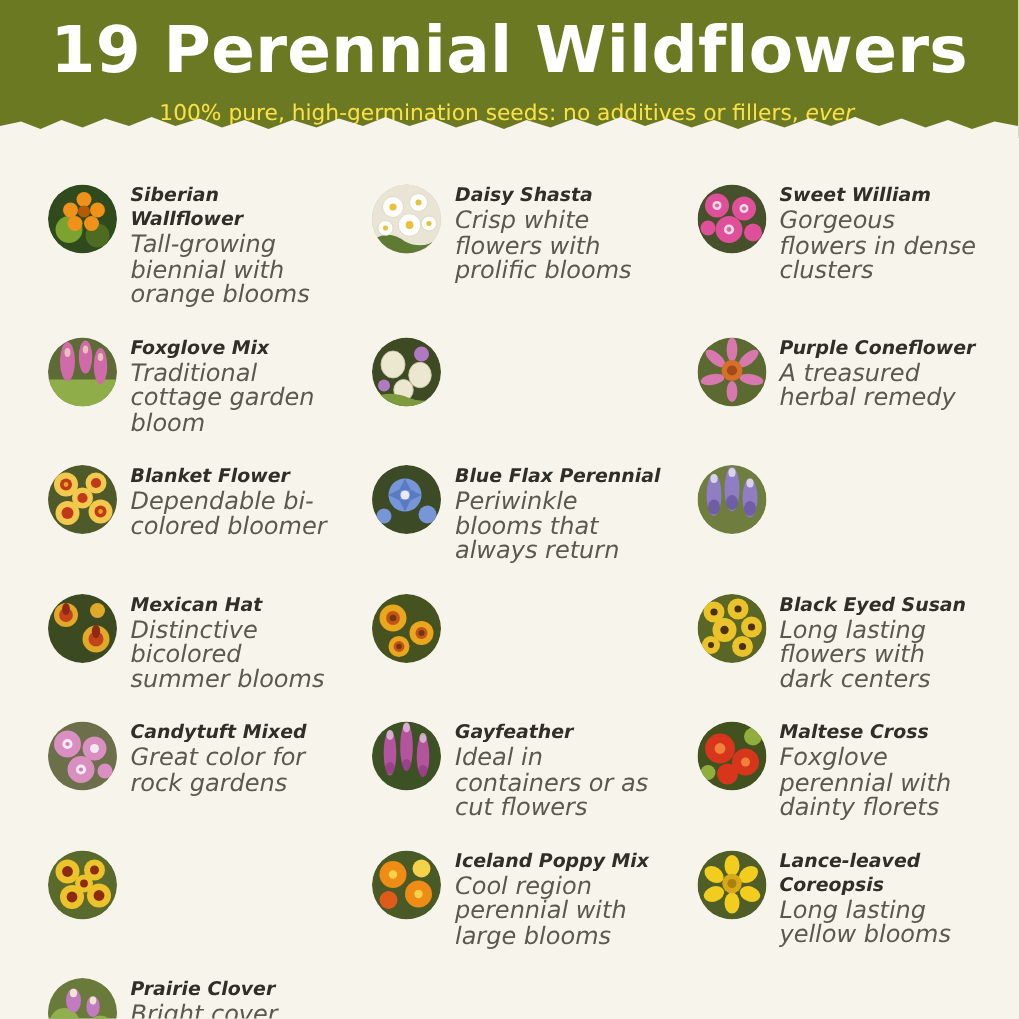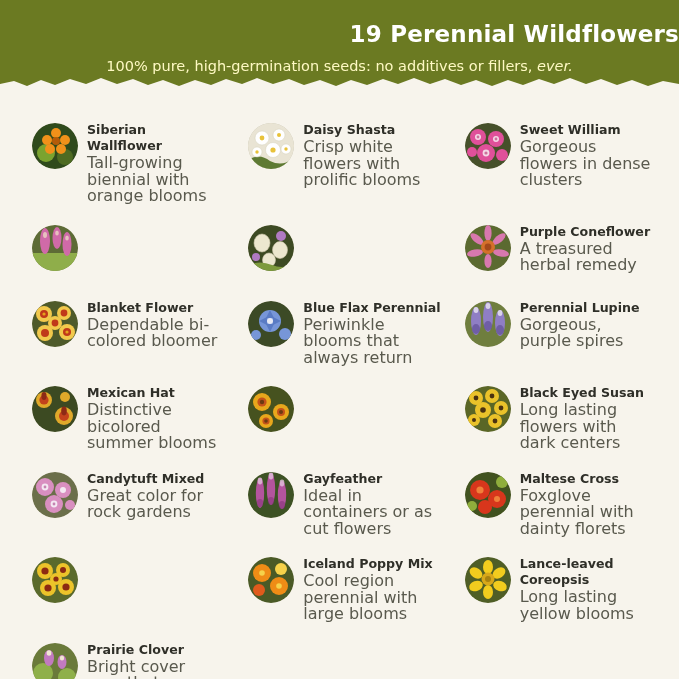--- a/index.html
+++ b/index.html
@@ -26,31 +26,30 @@
     position: relative;
     width: 100%;
     height: 92px;
     background: #6b7a22;
     padding-top: 14px;
     text-align: center;
     overflow: hidden;
   }
   .header-title {
     color: #ffffff;
-    font-size: 23px;
+    font-size: 43px;
     font-weight: bold;
     letter-spacing: 0.2px;
     line-height: 40px;
-    text-align: right;
   }
   .header-sub {
-    color: #fef9c3;
+    color: #fde047;
     font-size: 14.5px;
     line-height: 20px;
-    margin-top: 2px;
+    margin-top: 12px;
   }
   .header-sub .em {
     font-style: italic;
   }
 
   
   .torn {
     position: absolute;
     left: 0;
     bottom: -1px;
@@ -87,20 +86,21 @@
     border-radius: 50%;
     overflow: hidden;
     position: relative;
     background: #cfcbb8;
     margin-top: 2px;
   }
   .thumb svg { display: block; width: 46px; height: 46px; }
 
   .txt {
     padding-top: 1px;
+    font-style: italic;
   }
   .item-name {
     font-size: 12.6px;
     font-weight: bold;
     color: #2f2f28;
     line-height: 16px;
     margin-bottom: 1px;
   }
   .item-desc {
     font-size: 16px;
@@ -212,20 +212,24 @@
               <ellipse cx="25" cy="13" rx="4.5" ry="11"></ellipse>
               <ellipse cx="35" cy="19" rx="4.5" ry="12"></ellipse>
             </g>
             <g fill="#f2e6c8" opacity="0.7">
               <ellipse cx="13" cy="10" rx="2" ry="3"></ellipse>
               <ellipse cx="25" cy="8" rx="1.8" ry="2.6"></ellipse>
               <ellipse cx="35" cy="13" rx="1.8" ry="2.6"></ellipse>
             </g>
           </svg>
       </span>
+      <span class="txt">
+        <span class="item-name" style="display:block">Foxglove Mix</span>
+        <span class="item-desc" style="display:block">Traditional cottage garden bloom</span>
+      </span>
     </div>
 
     <div class="cell">
       <span class="thumb">
         <svg viewBox="0 0 46 46">
             <circle cx="23" cy="23" r="23" fill="#3d4a23"></circle>
             <g fill="#ece7cf" stroke="#cfc8ad" stroke-width="0.6">
               <ellipse cx="14" cy="18" rx="8" ry="9"></ellipse>
               <ellipse cx="32" cy="25" rx="7.5" ry="8.5"></ellipse>
               <ellipse cx="21" cy="35" rx="6.5" ry="7"></ellipse>
@@ -329,24 +333,20 @@
               <ellipse cx="23" cy="25" rx="4" ry="5"></ellipse>
               <ellipse cx="35" cy="29" rx="4" ry="5"></ellipse>
             </g>
             <g fill="#d9d2ea">
               <ellipse cx="11" cy="9" rx="2.4" ry="3"></ellipse>
               <ellipse cx="23" cy="5" rx="2.4" ry="3"></ellipse>
               <ellipse cx="35" cy="12" rx="2.4" ry="3"></ellipse>
             </g>
           </svg>
       </span>
-      <span class="txt">
-        <span class="item-name" style="display:block">Perennial Lupine</span>
-        <span class="item-desc" style="display:block">Gorgeous, purple spires</span>
-      </span>
     </div>
 
     <div class="cell">
       <span class="thumb">
         <svg viewBox="0 0 46 46">
             <circle cx="23" cy="23" r="23" fill="#3c4a22"></circle>
             <g fill="#e0a92a">
               <circle cx="12" cy="14" r="8"></circle>
               <circle cx="32" cy="30" r="9"></circle>
               <circle cx="33" cy="11" r="5"></circle>

